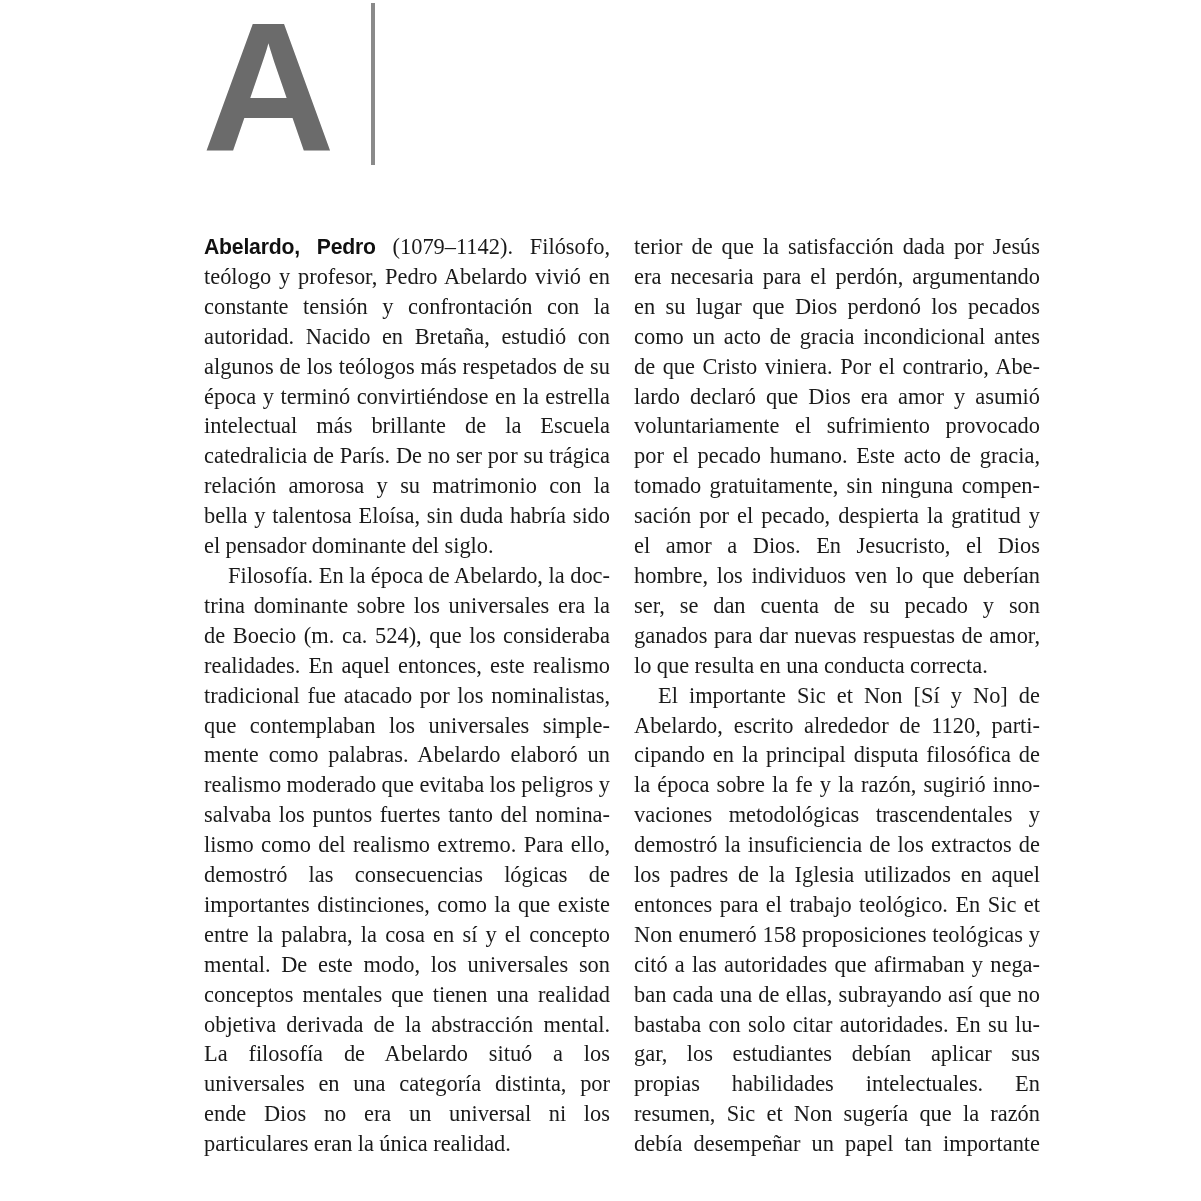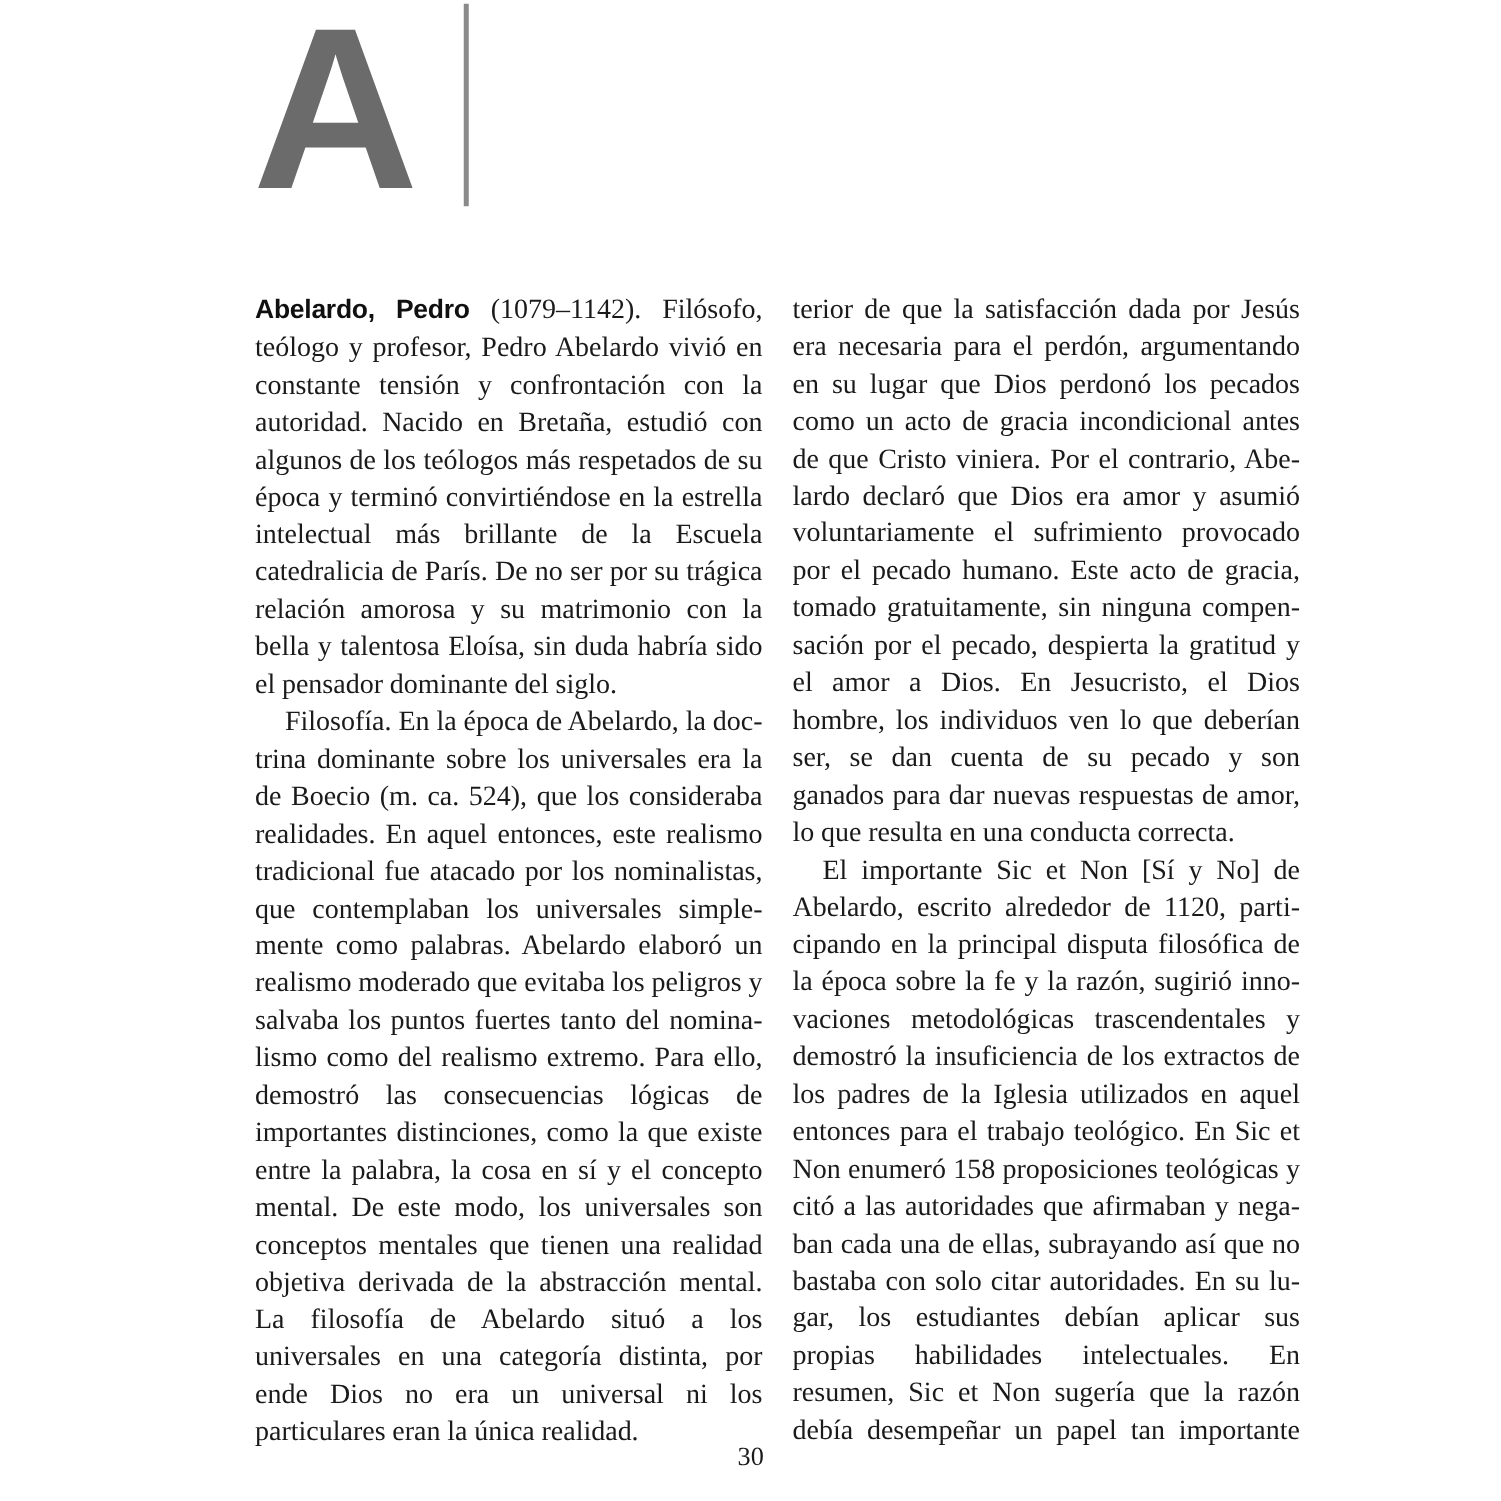--- a/index.html
+++ b/index.html
@@ -131,15 +131,14 @@
     <div class="column">
 
       <p class="para cont"><span>terior de que la satisfacción dada por Jesús era necesaria para el perdón, argumentando en su lugar que Dios perdonó los pecados como un acto de gracia incondicional antes de que Cristo viniera. Por el contrario, Abe­lardo declaró que Dios era amor y asumió voluntariamente el sufrimiento provocado por el pecado humano. Este acto de gracia, tomado gratuitamente, sin ninguna compen­sación por el pecado, despierta la gratitud y el amor a Dios. En Jesucristo, el Dios hombre, los individuos ven lo que deberían ser, se dan cuenta de su pecado y son ganados para dar nuevas respuestas de amor, lo que resulta en una conducta correcta.</span></p>
 
       <p class="para"><span>El importante Sic et Non [Sí y No] de Abelardo, escrito alrededor de 1120, parti­cipando en la principal disputa filosófica de la época sobre la fe y la razón, sugirió inno­vaciones metodológicas trascendentales y demostró la insuficiencia de los extractos de los padres de la Iglesia utilizados en aquel entonces para el trabajo teológico. En Sic et Non enumeró 158 proposiciones teológicas y citó a las autoridades que afirmaban y nega­ban cada una de ellas, subrayando así que no bastaba con solo citar autoridades. En su lu­gar, los estudiantes debían aplicar sus propias habilidades intelectuales. En resumen, Sic et Non sugería que la razón debía desempeñar un papel tan importante como la revelación y la tradición en la determinación de la verdad. Este método convirtió a Abelardo en el prin­cipal representante de una nueva escuela de teólogos especulativos y sirvió de base para</span></p>
 
     </div>
 
   </div>
 
-  <div class="folio">30</div>
 
 </div>
 
 </body></html>

